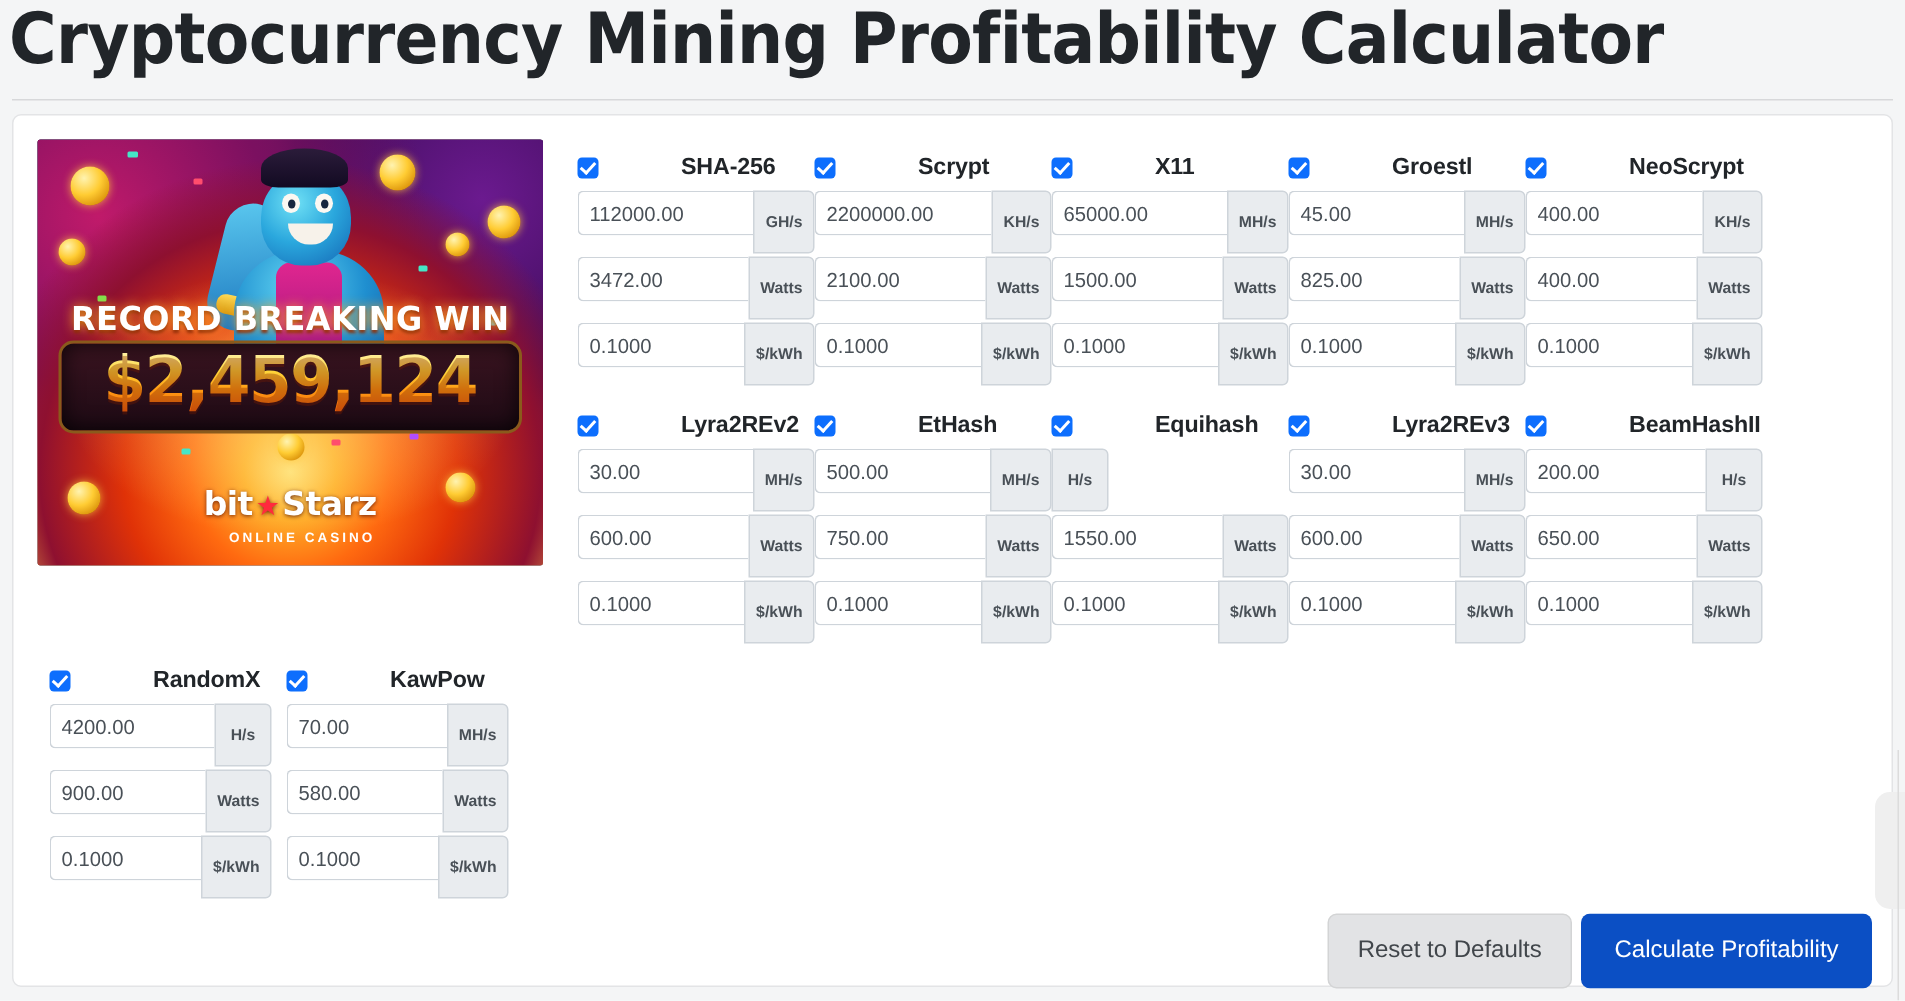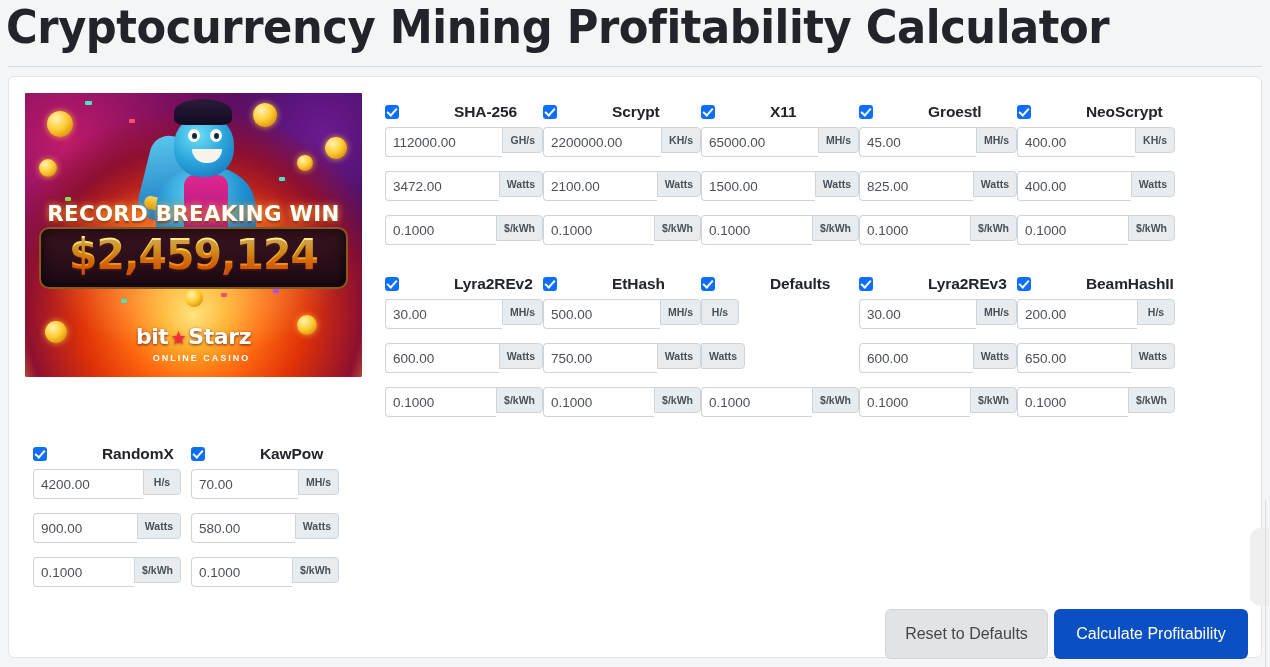--- a/index.html
+++ b/index.html
@@ -220,21 +220,21 @@
     border-radius: 4px 0 0 4px;
     background: #fff;
     padding: 0 7px;
     font-size: 13.5px;
     color: #495057;
     font-family: "Liberation Sans", sans-serif;
     outline: none;
   }
   .ig .addon {
     flex: 0 0 auto;
-    height: 26px;
+    height: 42px;
     min-width: 38px;
     padding: 0 7px;
     border: 1px solid #ced4da;
     border-radius: 0 4px 4px 0;
     background: #e9ecef;
     color: #495057;
     font-size: 10.5px;
     font-weight: bold;
     display: flex; align-items: center; justify-content: center;
     white-space: nowrap;
@@ -467,26 +467,27 @@
           </div>
           <div class="ig">
             <input type="text" value="0.1000" style="">
             <span class="addon">$/kWh</span>
           </div>
         </div>
 
         <div class="algo" style="left:316px;">
           <div class="head">
             <span class="cbx"></span>
-            <span class="name">Defaults</span>
+            <span class="name">Equihash</span>
           </div>
           <div class="ig">
             <span class="addon">H/s</span>
           </div>
           <div class="ig">
+            <input type="text" value="1550.00" style="">
             <span class="addon">Watts</span>
           </div>
           <div class="ig">
             <input type="text" value="0.1000" style="">
             <span class="addon">$/kWh</span>
           </div>
         </div>
 
         <div class="algo" style="left:474px;">
           <div class="head">

